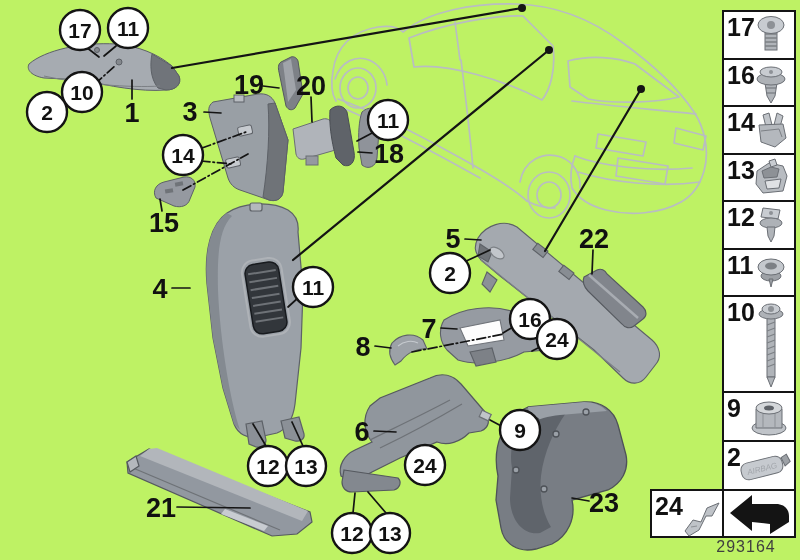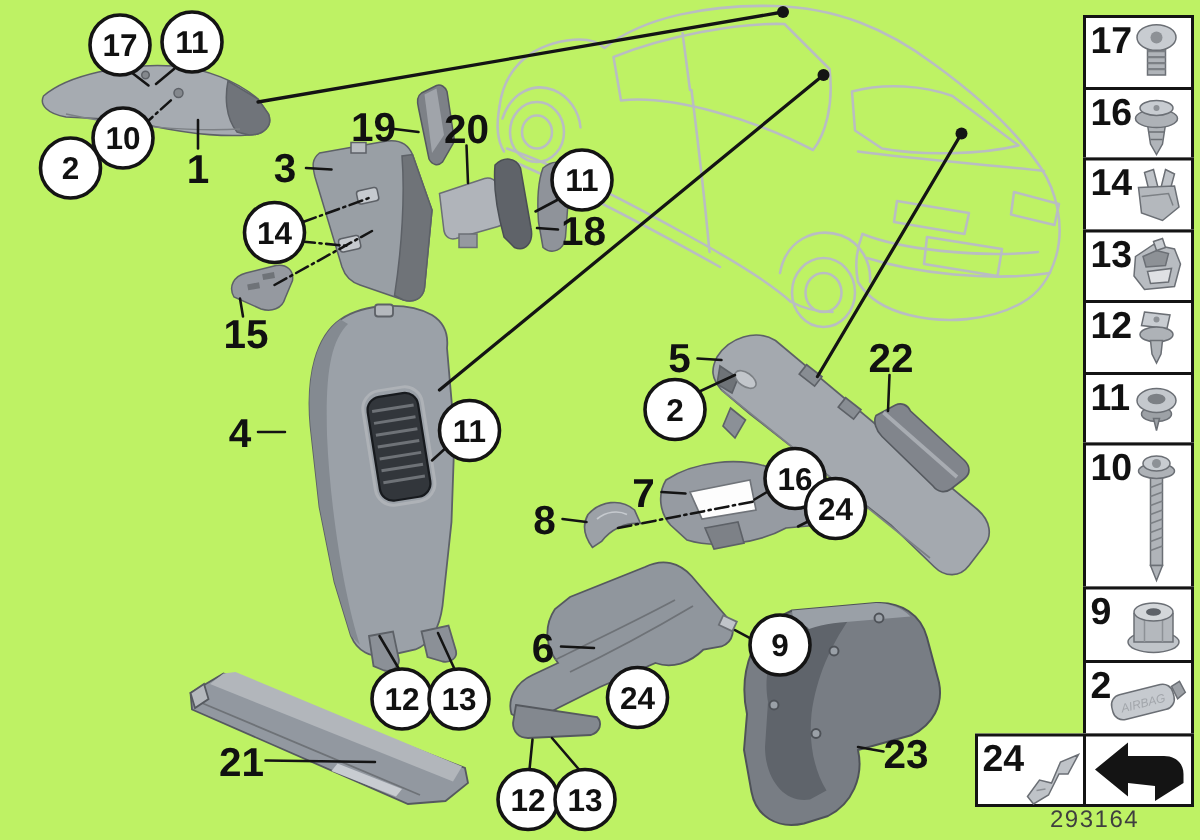--- a/index.html
+++ b/index.html
@@ -4,21 +4,21 @@
 <style>
   html,body{margin:0;padding:0;background:#fff;}
   .stage{position:relative;width:800px;height:560px;background:#bef264;overflow:hidden;
          font-family:"Liberation Sans", sans-serif;}
   .main-svg{position:absolute;left:0;top:0;}
   .callout-num{font:bold 21px "Liberation Sans", sans-serif;fill:#111;}
   .plain-num{font:bold 27px "Liberation Sans", sans-serif;fill:#111;}
   .sidebar-cell{position:absolute;box-sizing:border-box;border:2px solid #141414;background:#fff;}
   .cell-num{position:absolute;left:3px;top:1px;font:bold 25px "Liberation Sans", sans-serif;color:#111;}
   .cell-icon{position:absolute;right:1px;top:2px;}
-  .footer-number{position:absolute;left:700px;top:538px;width:92px;
+  .footer-number{position:absolute;left:700px;top:538px;width:92px;text-align:center;
                  font:16px "Liberation Sans", sans-serif;color:#3f3f3f;letter-spacing:1px;}
 </style>
 </head>
 <body>
 
 <div class="stage">
 
 <svg class="main-svg" width="800" height="560" viewBox="0 0 800 560">
 
   <g fill="none" stroke="#b9bdc2" stroke-width="1.7" stroke-linejoin="round" stroke-linecap="round">

